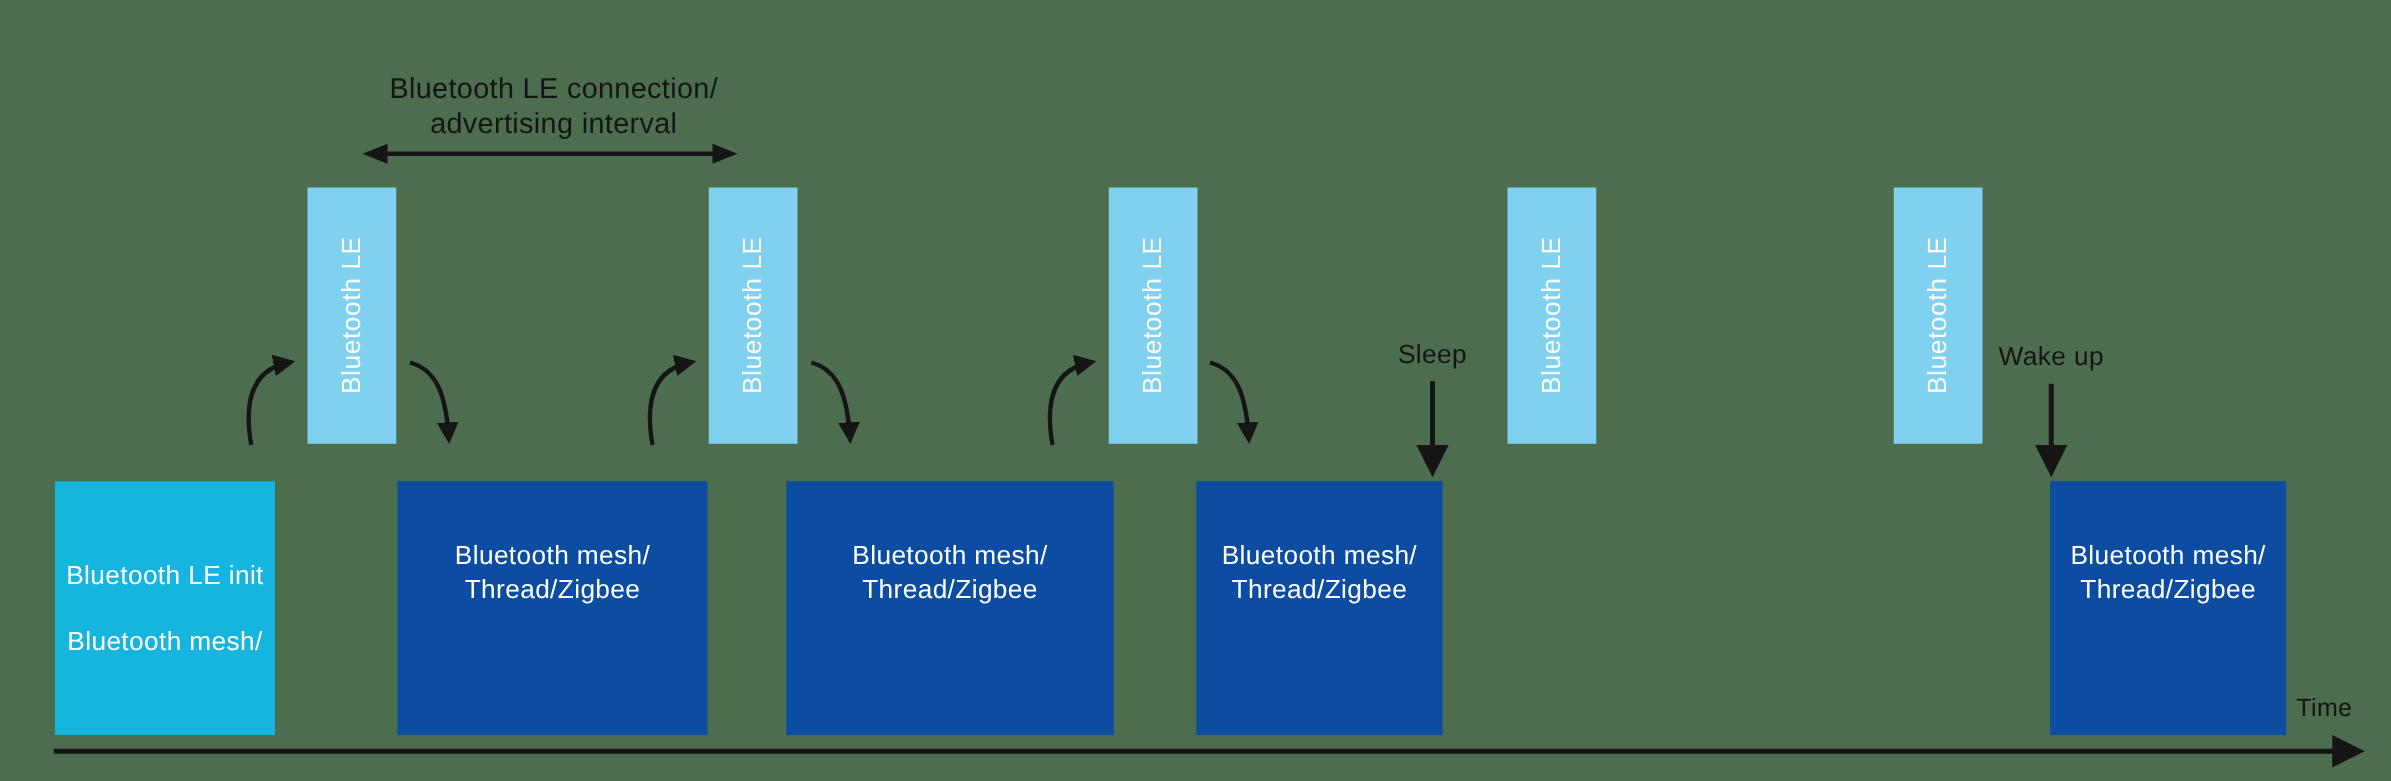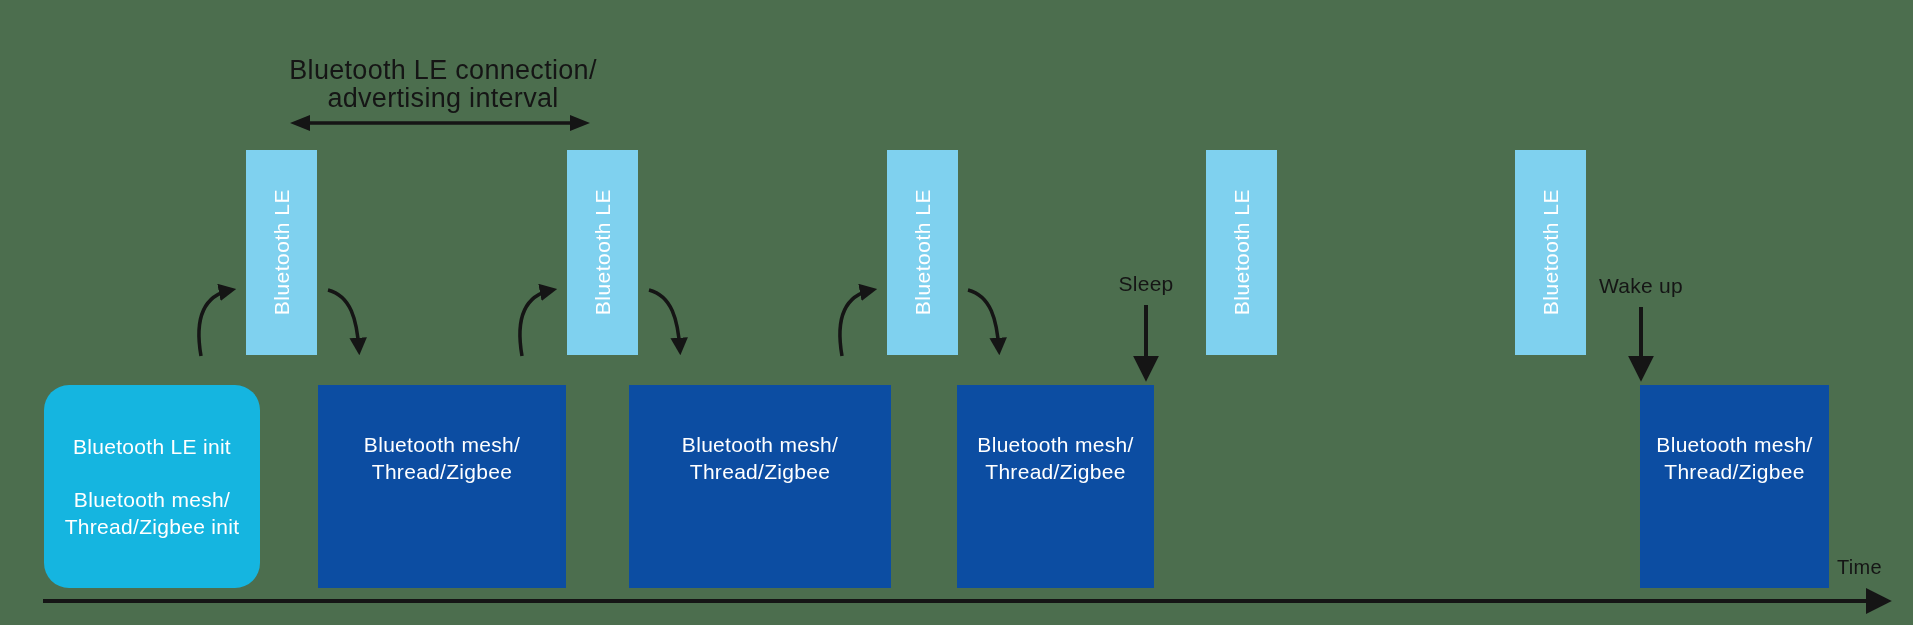--- a/index.html
+++ b/index.html
@@ -4,38 +4,38 @@
 <style>
   html,body{margin:0;padding:0;background:#4C6E4E;}
   .canvas{
     position:relative;width:1913px;height:625px;background:#4C6E4E;
     font-family:"Liberation Sans",sans-serif;overflow:hidden;
   }
   .arrows-layer{position:absolute;left:0;top:0;width:1913px;height:625px;pointer-events:none;}
   .arrows-layer path.stroke{fill:none;stroke:#151515;}
   .annotation{
     position:absolute;left:243px;top:56px;width:400px;text-align:center;
-    color:#151515;font-size:27px;line-height:28px;letter-spacing:.3px;
+    color:#151515;font-size:23px;line-height:28px;letter-spacing:.3px;
   }
   .bar{
     position:absolute;top:150px;width:71px;height:205px;background:#7FD1EF;
     display:flex;align-items:center;justify-content:center;
   }
   .bar span{
     writing-mode:vertical-rl;transform:rotate(180deg);
     color:#FFFFFF;font-size:21px;letter-spacing:.5px;white-space:nowrap;
   }
   .b1{left:246px}.b2{left:567px}.b3{left:887px}.b4{left:1206px}.b5{left:1515px}
   .box{
     position:absolute;top:385px;height:203px;color:#FFFFFF;
     font-size:21px;line-height:27px;text-align:center;box-sizing:border-box;letter-spacing:.3px;
   }
   .box-init{
-    left:44px;width:216px;background:#15B5E0;
-    display:flex;flex-direction:column;justify-content:center;gap:26px;border-radius:25px;
+    left:44px;width:176px;background:#15B5E0;
+    display:flex;flex-direction:column;justify-content:center;gap:26px;
   }
   .box-mesh{background:#0C4DA2;padding-top:46px;}
   .m1{left:318px;width:248px}
   .m2{left:629px;width:262px}
   .m3{left:957px;width:197px}
   .m4{left:1640px;width:189px}
   .small-label{
     position:absolute;width:120px;text-align:center;
     color:#151515;font-size:21px;letter-spacing:.3px;
   }
@@ -93,21 +93,20 @@
     <span>Bluetooth LE</span>
   </div>
   <div class="bar b5">
     <span>Bluetooth LE</span>
   </div>
 
   <div class="box box-init">
     <div>Bluetooth LE init</div>
     <div>
       <div>Bluetooth mesh/</div>
-      <div>Thread/Zigbee init</div>
     </div>
   </div>
 
   <div class="box box-mesh m1">
     <div>Bluetooth mesh/</div>
     <div>Thread/Zigbee</div>
   </div>
   <div class="box box-mesh m2">
     <div>Bluetooth mesh/</div>
     <div>Thread/Zigbee</div>

